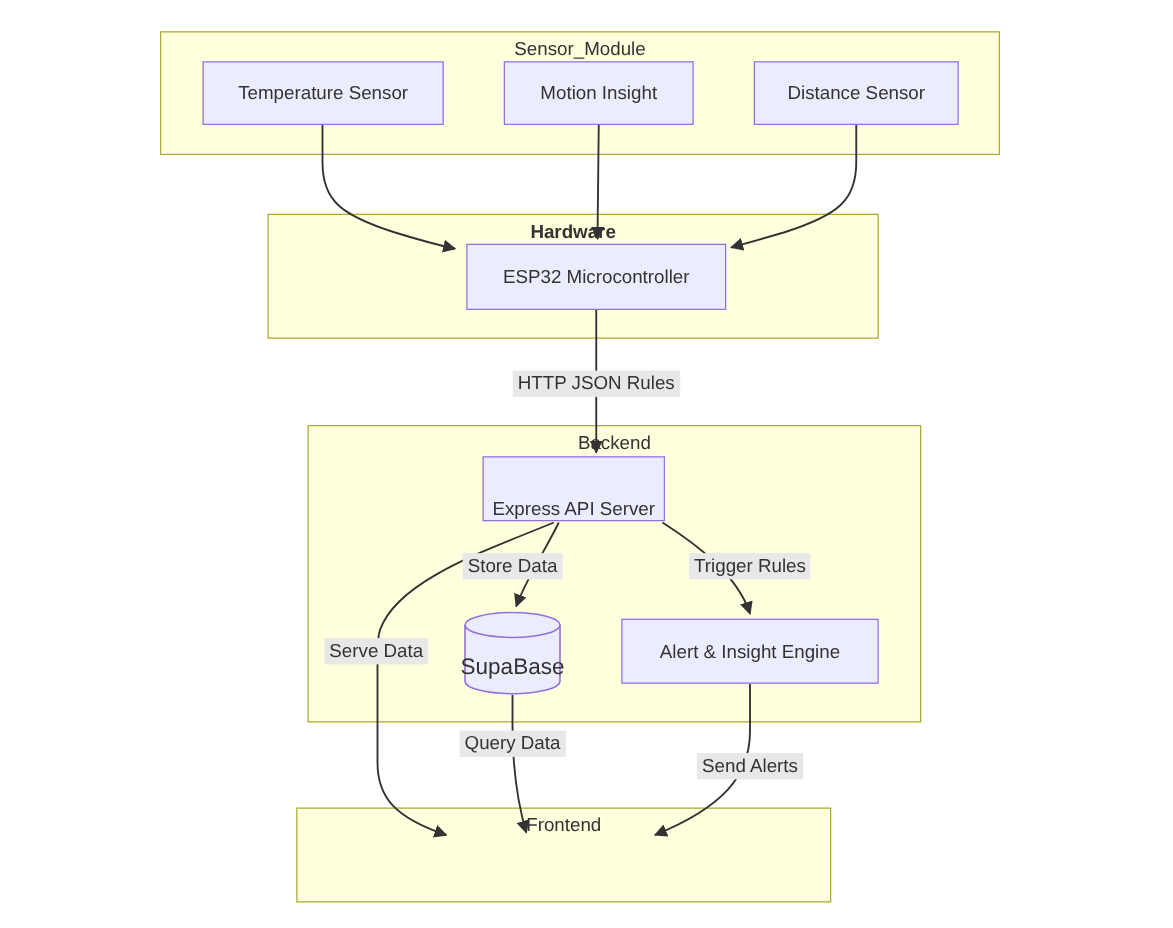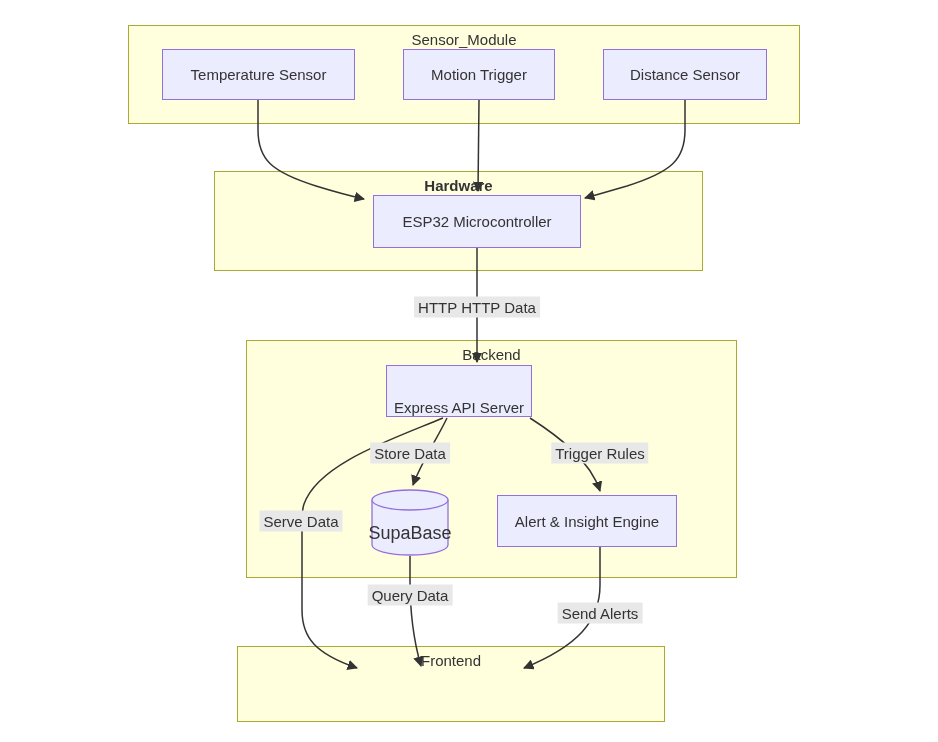--- a/index.html
+++ b/index.html
@@ -121,21 +121,21 @@
     <path class="edge" marker-end="url(#arrow)" d="M443,406 C390,428 318,452 304,492 C302,498 302,503 302,512 L302,598 C302,626 316,642 357,656"></path>
     <path class="edge" marker-end="url(#arrow)" d="M410,544 L410,568 C410,603 414,630 421,654"></path>
     <path class="edge" marker-end="url(#arrow)" d="M600,535 L600,573 C600,609 578,634 524,656"></path>
   </svg>
 
   <div class="node" style="left:162px; top:37px; width:193px; height:51px;">
     <span>Temperature Sensor</span>
   </div>
 
   <div class="node" style="left:403px; top:37px; width:152px; height:51px;">
-    <span>Motion Trigger</span>
+    <span>Motion Insight</span>
   </div>
 
   <div class="node" style="left:603px; top:37px; width:164px; height:51px;">
     <span>Distance Sensor</span>
   </div>
 
   <div class="node" style="left:373px; top:183px; width:208px; height:53px;">
     <span>ESP32 Microcontroller</span>
   </div>
 
@@ -144,25 +144,25 @@
   </div>
 
   <div class="node-cylinder" style="left:371px; top:477px; width:78px; height:67px;">
     <svg width="78" height="67" viewBox="0 0 78 67">
       <path d="M1,11 L1,56 A38,10 0 0 0 77,56 L77,11" fill="#ececff" stroke="#9370db" stroke-width="1.3"></path>
       <ellipse cx="39" cy="11" rx="38" ry="10" fill="#ececff" stroke="#9370db" stroke-width="1.3"></ellipse>
     </svg>
     <span class="cyl-label">SupaBase</span>
   </div>
 
-  <div class="node" style="left:497px; top:483px; width:180px; height:52px;">
+  <div class="node" style="left:497px; top:483px; width:206px; height:52px;">
     <span>Alert &amp; Insight Engine</span>
   </div>
 
 
-  <div class="edge-label" style="left:477px; top:295px;">HTTP HTTP Data</div>
+  <div class="edge-label" style="left:477px; top:295px;">HTTP JSON Rules</div>
   <div class="edge-label" style="left:410px; top:441px;">Store Data</div>
   <div class="edge-label" style="left:600px; top:441px;">Trigger Rules</div>
   <div class="edge-label" style="left:301px; top:509px;">Serve Data</div>
   <div class="edge-label" style="left:410px; top:583px;">Query Data</div>
   <div class="edge-label" style="left:600px; top:601px;">Send Alerts</div>
 
 </div>
 
 </body></html>

